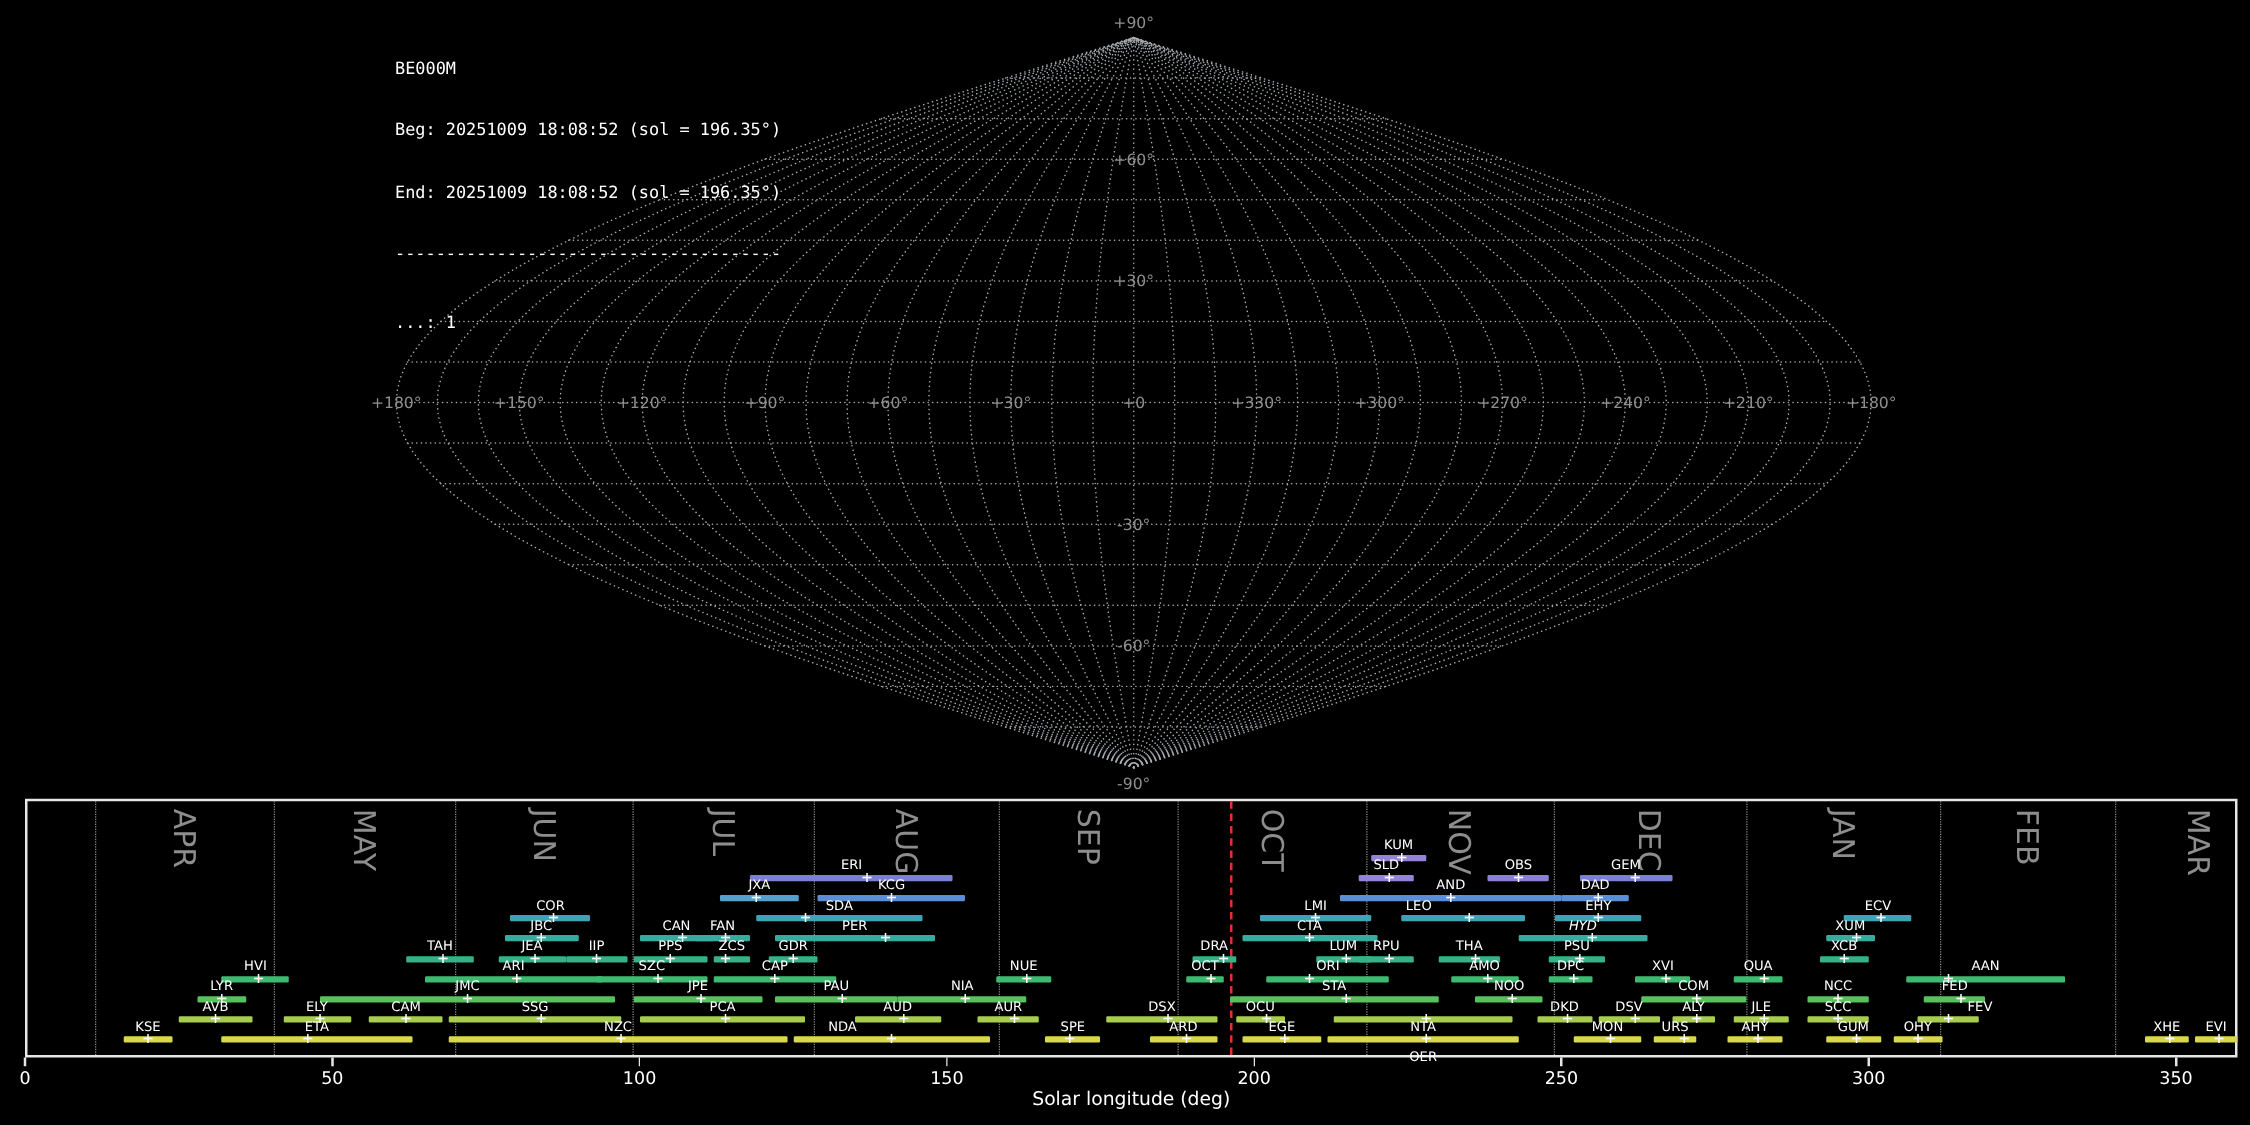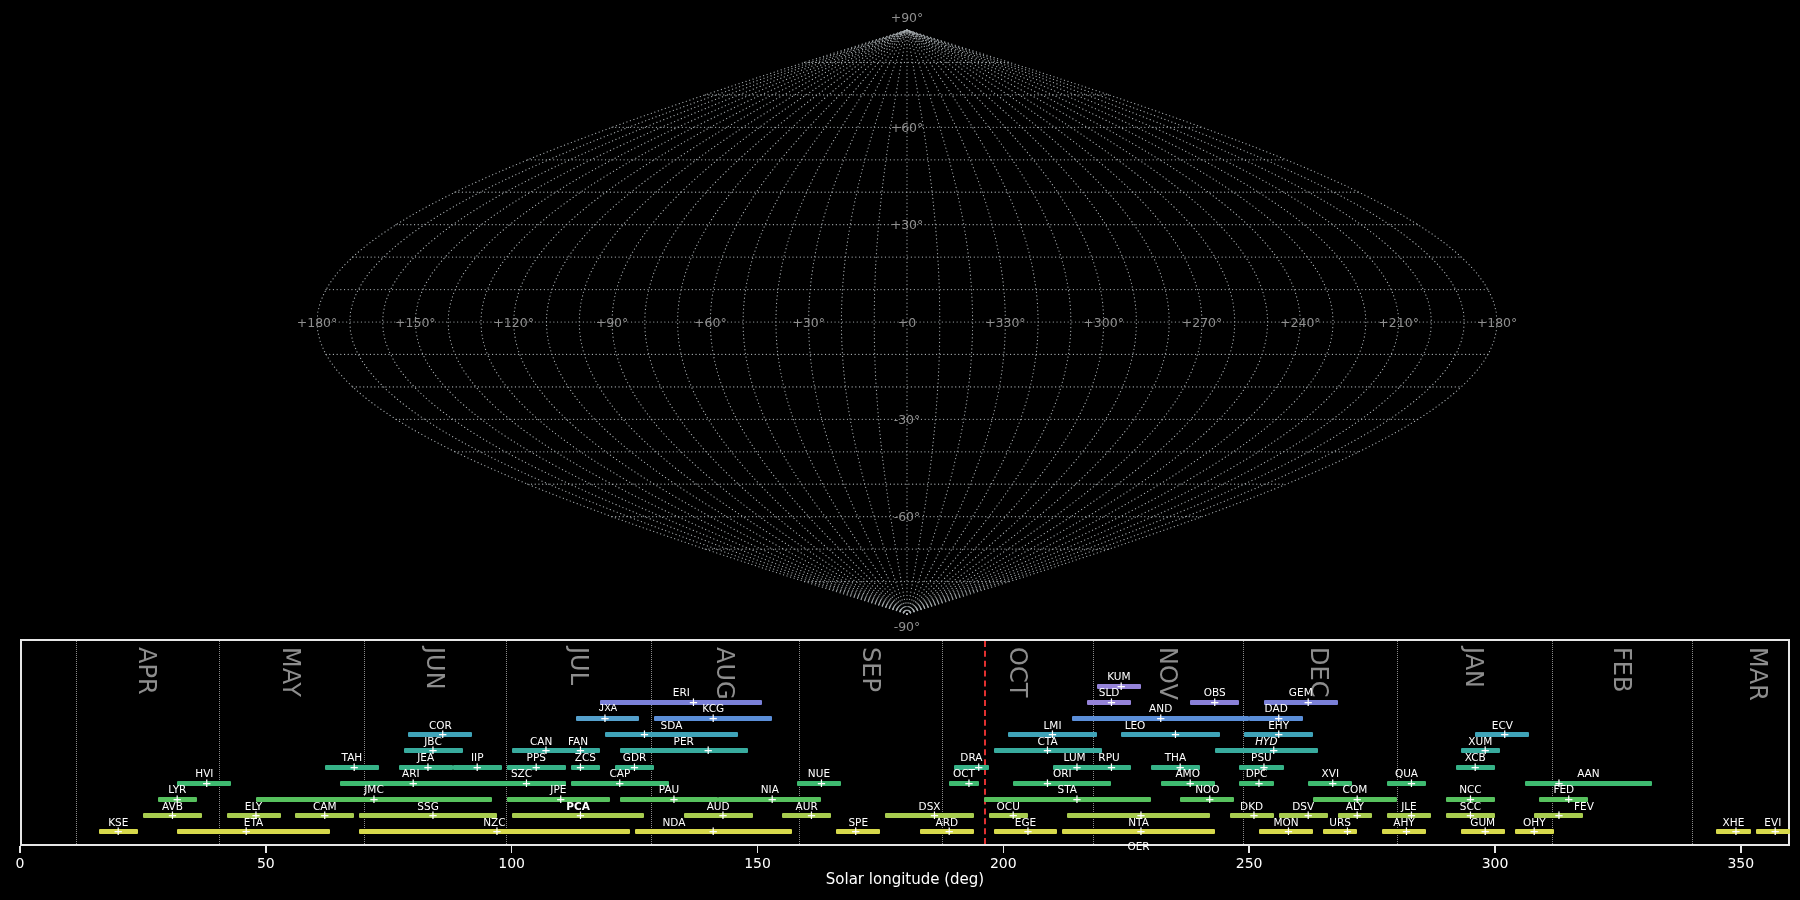--- a/index.html
+++ b/index.html
@@ -96,20 +96,27 @@
       <text x="1398.6666666666667" y="326.5" fill="#8f8f8f" font-size="12.5" text-anchor="middle" font-family="&quot;DejaVu Sans&quot;, sans-serif">+210°</text>
       <text x="1497" y="326.5" fill="#8f8f8f" font-size="12.5" text-anchor="middle" font-family="&quot;DejaVu Sans&quot;, sans-serif">+180°</text>
       <text x="907" y="22" fill="#8f8f8f" font-size="12.5" text-anchor="middle" font-family="&quot;DejaVu Sans&quot;, sans-serif">+90°</text>
       <text x="907" y="131.83333333333334" fill="#8f8f8f" font-size="12.5" text-anchor="middle" font-family="&quot;DejaVu Sans&quot;, sans-serif">+60°</text>
       <text x="907" y="229.16666666666669" fill="#8f8f8f" font-size="12.5" text-anchor="middle" font-family="&quot;DejaVu Sans&quot;, sans-serif">+30°</text>
       <text x="907" y="423.8333333333333" fill="#8f8f8f" font-size="12.5" text-anchor="middle" font-family="&quot;DejaVu Sans&quot;, sans-serif">-30°</text>
       <text x="907" y="521.1666666666666" fill="#8f8f8f" font-size="12.5" text-anchor="middle" font-family="&quot;DejaVu Sans&quot;, sans-serif">-60°</text>
       <text x="907" y="631" fill="#8f8f8f" font-size="12.5" text-anchor="middle" font-family="&quot;DejaVu Sans&quot;, sans-serif">-90°</text>
     </svg>
 
+  <div id="obs-header">
+    <div>BE000M</div>
+    <div>Beg: 20251009 18:08:52 (sol = 196.35°)</div>
+    <div>End: 20251009 18:08:52 (sol = 196.35°)</div>
+    <div>--------------------------------------</div>
+    <div class="legend-gap">...: 1</div>
+  </div>
 
   <div id="timeline">
     <div class="axis-title" style="left:905px;top:870px">Solar longitude (deg)</div>
   <div class="chart-border" style="left: 20px; top: 639px; width: 1770px; height: 207px;"></div>
       <div class="month-line" style="left: 75.5583px; top: 641px; height: 203px;"></div>
       <div class="month-label" style="left: 132.85px; top: 647px;">APR</div>
       <div class="month-line" style="left: 218.633px; top: 641px; height: 203px;"></div>
       <div class="month-label" style="left: 277.4px; top: 647px;">MAY</div>
       <div class="month-line" style="left: 364.167px; top: 641px; height: 203px;"></div>
       <div class="month-label" style="left: 420.967px; top: 647px;">JUN</div>
@@ -141,21 +148,21 @@
       <div class="bar" style="left: 1086.92px; top: 699.7px; width: 44.25px; background: rgb(149, 131, 217);"></div>
       <div class="bar-label" style="left: 1074.04px; top: 686.2px;">SLD</div>
       <div class="peak" style="left: 1111.5px; top: 702.7px;">+</div>
       <div class="bar" style="left: 1190.17px; top: 699.7px; width: 49.1667px; background: rgb(138, 128, 216);"></div>
       <div class="bar-label" style="left: 1179.75px; top: 686.2px;">OBS</div>
       <div class="peak" style="left: 1214.75px; top: 702.7px;">+</div>
       <div class="bar" style="left: 1263.92px; top: 699.7px; width: 73.75px; background: rgb(122, 128, 216);"></div>
       <div class="bar-label" style="left: 1265.79px; top: 686.2px;">GEM</div>
       <div class="peak" style="left: 1308.17px; top: 702.7px;">+</div>
       <div class="bar" style="left: 575.583px; top: 715.9px; width: 63.9167px; background: rgb(85, 160, 204);"></div>
-      <div class="bar-label" style="left: 572.542px; top: 702.4px; font-family: Liberation Mono, monospace;">JXA</div>
+      <div class="bar-label" style="left: 572.542px; top: 702.4px;">JXA</div>
       <div class="peak" style="left: 605.083px; top: 718.9px;">+</div>
       <div class="bar" style="left: 654.25px; top: 715.9px; width: 118px; background: rgb(91, 142, 216);"></div>
       <div class="bar-label" style="left: 678.25px; top: 702.4px;">KCG</div>
       <div class="peak" style="left: 713.25px; top: 718.9px;">+</div>
       <div class="bar" style="left: 1072.17px; top: 715.9px; width: 177px; background: rgb(91, 142, 216);"></div>
       <div class="bar-label" style="left: 1125.67px; top: 702.4px;">AND</div>
       <div class="peak" style="left: 1160.67px; top: 718.9px;">+</div>
       <div class="bar" style="left: 1249.17px; top: 715.9px; width: 54.0833px; background: rgb(91, 142, 216);"></div>
       <div class="bar-label" style="left: 1241.21px; top: 702.4px;">DAD</div>
       <div class="peak" style="left: 1278.67px; top: 718.9px;">+</div>
@@ -306,21 +313,21 @@
       <div class="bar" style="left: 226.5px; top: 813.1px; width: 54.0833px; background: rgb(168, 204, 79);"></div>
       <div class="bar-label" style="left: 218.542px; top: 799.6px;">ELY</div>
       <div class="peak" style="left: 256px; top: 816.1px;">+</div>
       <div class="bar" style="left: 295.333px; top: 813.1px; width: 59px; background: rgb(168, 204, 79);"></div>
       <div class="bar-label" style="left: 289.833px; top: 799.6px;">CAM</div>
       <div class="peak" style="left: 324.833px; top: 816.1px;">+</div>
       <div class="bar" style="left: 359.25px; top: 813.1px; width: 137.667px; background: rgb(168, 204, 79);"></div>
       <div class="bar-label" style="left: 393.083px; top: 799.6px;">SSG</div>
       <div class="peak" style="left: 433px; top: 816.1px;">+</div>
       <div class="bar" style="left: 511.667px; top: 813.1px; width: 132.75px; background: rgb(168, 204, 79);"></div>
-      <div class="bar-label" style="left: 543.042px; top: 799.6px; font-weight: bold;">PCA</div>
+      <div class="bar-label" style="left: 543.042px; top: 799.6px;">PCA</div>
       <div class="peak" style="left: 580.5px; top: 816.1px;">+</div>
       <div class="bar" style="left: 683.75px; top: 813.1px; width: 68.8333px; background: rgb(168, 204, 79);"></div>
       <div class="bar-label" style="left: 683.167px; top: 799.6px;">AUD</div>
       <div class="peak" style="left: 723.083px; top: 816.1px;">+</div>
       <div class="bar" style="left: 782.083px; top: 813.1px; width: 49.1667px; background: rgb(168, 204, 79);"></div>
       <div class="bar-label" style="left: 771.667px; top: 799.6px;">AUR</div>
       <div class="peak" style="left: 811.583px; top: 816.1px;">+</div>
       <div class="bar" style="left: 885.333px; top: 813.1px; width: 88.5px; background: rgb(168, 204, 79);"></div>
       <div class="bar-label" style="left: 894.583px; top: 799.6px;">DSX</div>
       <div class="peak" style="left: 934.5px; top: 816.1px;">+</div>

